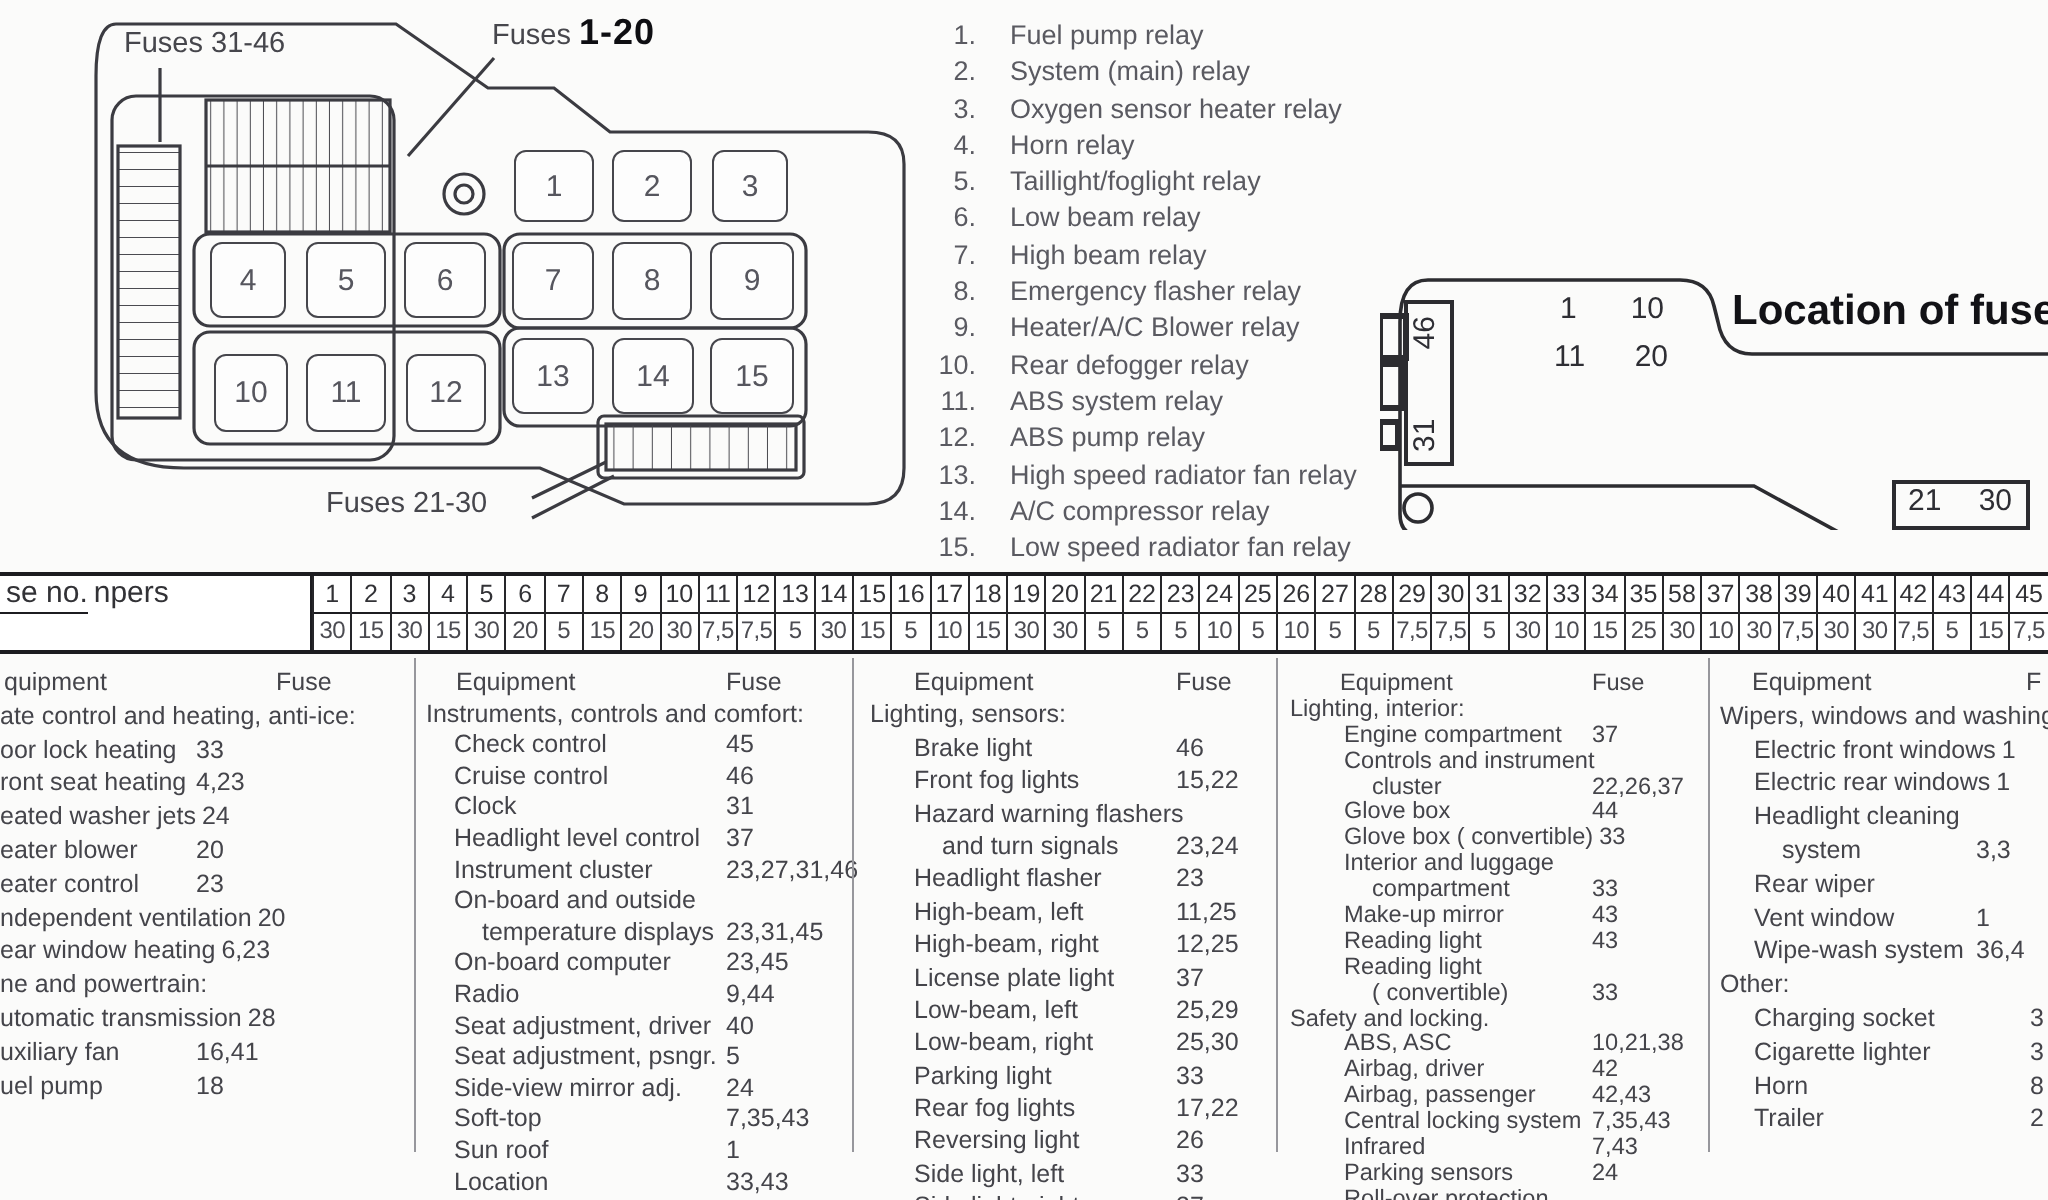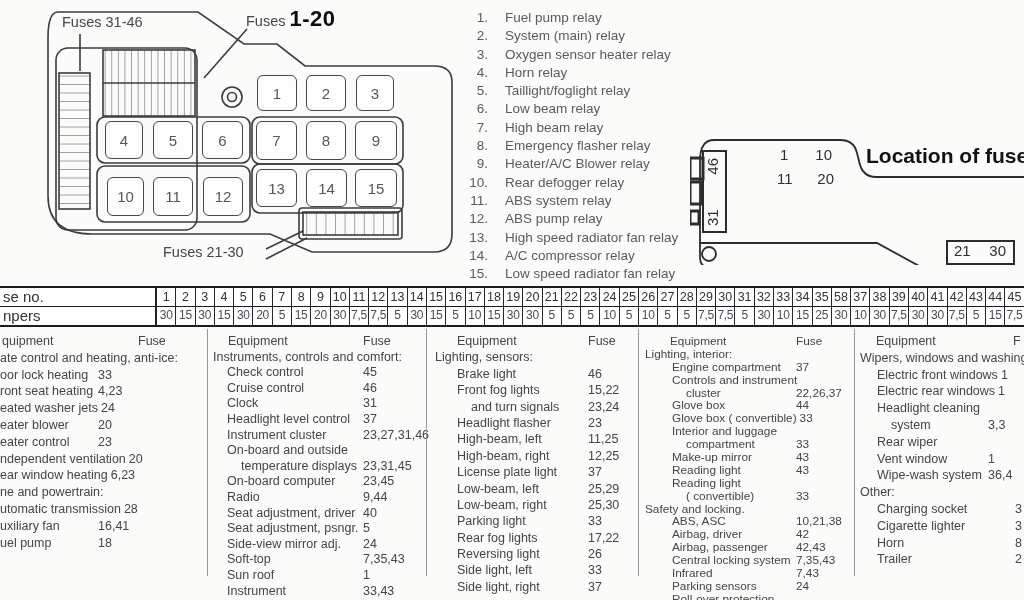--- a/index.html
+++ b/index.html
@@ -5,39 +5,39 @@
   * { margin:0; padding:0; box-sizing:border-box; }
   html,body { width:1024px; height:600px; overflow:hidden; background:#fbfbfa;
     font-family:"Liberation Sans", sans-serif; position:relative; }
 
   
   #svg-left { position:absolute; left:0; top:0; }
   .relay { position:absolute; border:1.6px solid #46464c; border-radius:6px;
     background:#fdfdfd; display:flex; align-items:center; justify-content:center;
     font-size:15px; color:#56565e; }
   .dlabel { position:absolute; font-size:14.5px; color:#46464c; white-space:nowrap; }
-  #lbl-1-20 .b { font-size:22px; font-weight:bold; color:#0e0e12; letter-spacing:.5px; }
+  #lbl-1-20 .b { font-size:18px; font-weight:bold; color:#0e0e12; letter-spacing:.5px; }
 
   
   #relay-legend { position:absolute; left:462px; top:10px; }
   .lline { display:flex; height:18.3px; font-size:13.5px; color:#5a5a61; }
   .lno { width:26px; text-align:right; }
   .llabel { margin-left:17px; white-space:nowrap; }
 
   
   #svg-right { position:absolute; left:690px; top:133px; }
   #loc-title { position:absolute; left:866px; top:144px; font-size:21px; font-weight:bold;
     color:#121216; white-space:nowrap; }
   .numbox { position:absolute; display:flex; justify-content:space-between;
     font-size:15px; color:#2e2e34; }
 
   
   #fuse-table { position:absolute; left:0; top:286px; width:1024px; height:41px;
     display:flex; border-top:2px solid #1c1c20; border-bottom:2px solid #1c1c20; background:#fff; }
-  .flabel { width:156px; border-right:1.5px solid #1c1c20; display:flex; flex-direction:column; }
+  .flabel { width:156px; border-right:1.5px solid #1c1c20; display:flex; flex-direction:row; }
   .flr1, .flr2 { height:19px; font-size:15px; padding-left:3px; color:#323236; line-height:18px; }
   .flr1 { border-bottom:1.5px solid #1c1c20; }
   .fcells { flex:1; display:flex; }
   .fcell { flex:1; border-left:1px solid #26262a; display:flex; flex-direction:column; }
   .fno { height:19px; border-bottom:1.5px solid #1c1c20; font-size:12.5px; text-align:center;
     line-height:18px; color:#323236; }
   .famp { height:18px; font-size:12px; text-align:center; line-height:17px; color:#4c4c52;
     letter-spacing:-0.3px; }
 
   
@@ -571,21 +571,21 @@
       </div>
       <div class="line item">
         <span class="t">Soft-top</span>
         <span class="f">7,35,43</span>
       </div>
       <div class="line item">
         <span class="t">Sun roof</span>
         <span class="f">1</span>
       </div>
       <div class="line item">
-        <span class="t">Instrument</span>
+        <span class="t">Location</span>
         <span class="f">33,43</span>
       </div>
     </div>
 </div>
 <div class="ecol" style="left:435px;width:205px;--lh:16.4px;--tab:150px;--ind:22px;--hind:22px;--htab:150px">
   <div class="line header">
       <span class="t">Equipment</span>
       <span class="f">Fuse</span>
     </div>
   <div>
@@ -595,20 +595,24 @@
         <span class="f"></span>
       </div>
       <div class="line item">
         <span class="t">Brake light</span>
         <span class="f">46</span>
       </div>
       <div class="line item">
         <span class="t">Front fog lights</span>
         <span class="f">15,22</span>
       </div>
+      <div class="line item">
+        <span class="t">Hazard warning flashers</span>
+        <span class="f"></span>
+      </div>
       <div class="line item2">
         <span class="t">and turn signals</span>
         <span class="f">23,24</span>
       </div>
       <div class="line item">
         <span class="t">Headlight flasher</span>
         <span class="f">23</span>
       </div>
       <div class="line item">
         <span class="t">High-beam, left</span>

